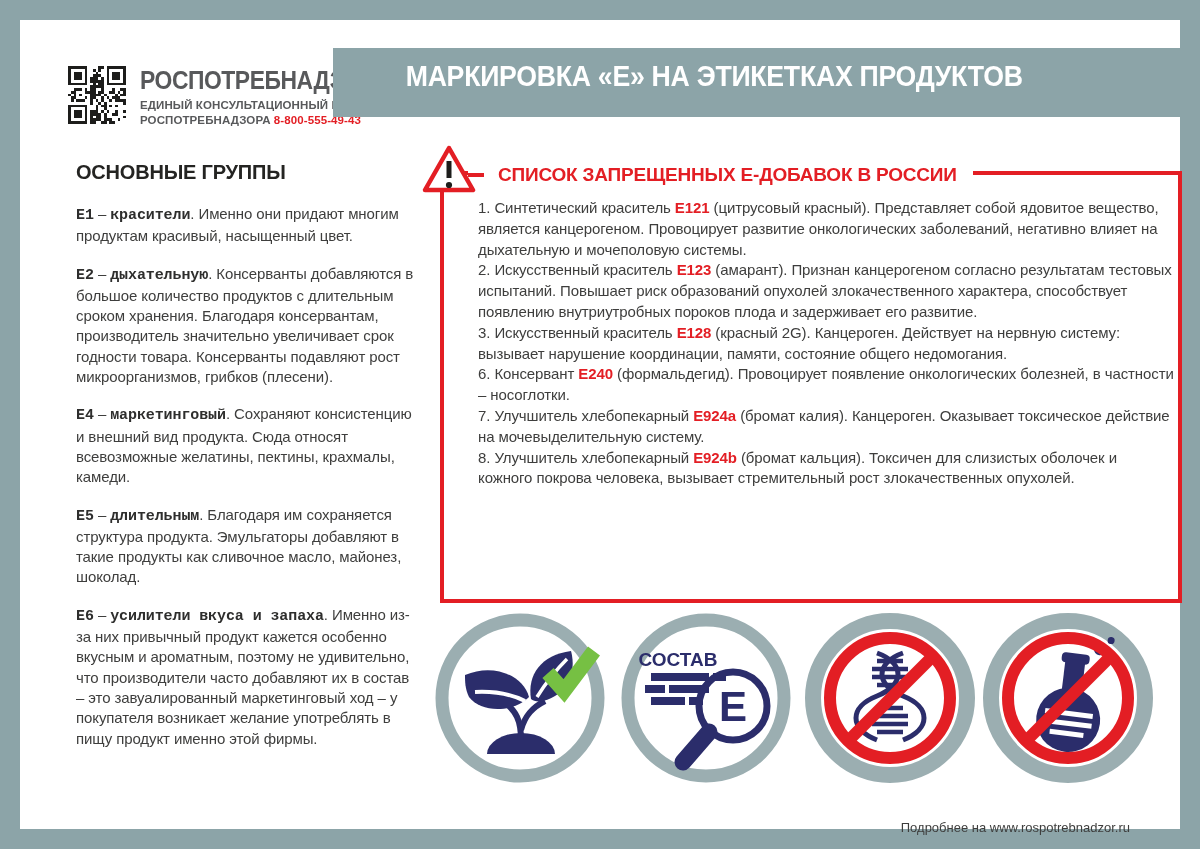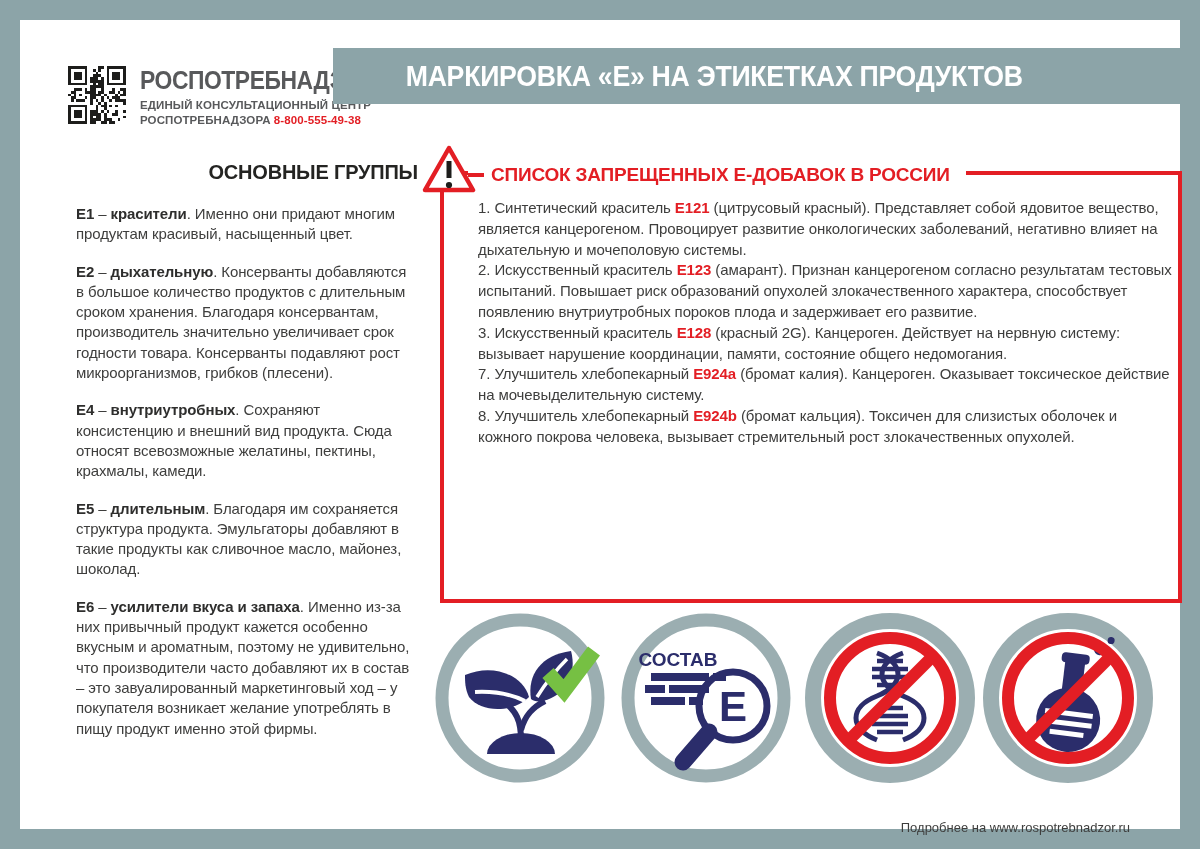--- a/index.html
+++ b/index.html
@@ -16,35 +16,35 @@
   .qr{position:absolute;left:48px;top:46px;width:58px;height:58px;}
   .logo-block{position:absolute;left:120px;top:45px;}
   .org{font-size:26px;font-weight:bold;color:var(--logo);letter-spacing:-.5px;
        transform:scaleX(.88);transform-origin:left top;white-space:nowrap;}
   .sub{font-size:11.5px;font-weight:bold;color:var(--logo);letter-spacing:.1px;
        margin-top:3px;white-space:nowrap;}
   .sub:first-of-type{margin-top:7px;}
   .phone{color:var(--red);}
 
   
-  .banner{position:absolute;left:333px;top:48px;right:0;height:56px;background:var(--steel);z-index:3;}
+  .banner{position:absolute;left:333px;top:48px;right:0;height:69px;background:var(--steel);z-index:3;}
   .banner-text{display:block;color:#fff;font-weight:bold;font-size:29px;line-height:57px;
        padding-left:79px;letter-spacing:-.3px;transform:scaleX(.92);transform-origin:left center;white-space:nowrap;}
 
   
   .left-col{position:absolute;left:56px;top:140px;width:342px;color:var(--text);}
-  .left-col h2{font-size:20px;line-height:24px;color:#242422;letter-spacing:-.2px;margin-bottom:20px;text-align:right;}
+  .left-col h2{font-size:20px;line-height:24px;color:#242422;letter-spacing:-.2px;margin-bottom:20px;}
   .group-item{font-size:15px;line-height:20.3px;margin-bottom:17px;letter-spacing:-.1px;}
-  .group-item b{color:#2e2e2d;}
+  .group-item b{color:#2e2e2d;font-family:Liberation Mono, monospace;}
 
   
   .banned{position:absolute;left:420px;top:151px;width:742px;height:432px;border:4px solid var(--red);}
   .warn{position:absolute;left:-22px;top:-31px;width:54px;height:52px;z-index:2;}
   .banned-head{position:absolute;top:-13px;left:24px;display:flex;align-items:center;
-       background:#fff;padding-right:16px;z-index:1;}
+       background:#fff;padding-right:16px;z-index:1;gap:7px;}
   .dash{width:16px;height:4px;background:var(--red);margin-right:7px;}
   .banned-head h3{font-size:19px;line-height:26px;color:var(--red);letter-spacing:-.2px;white-space:nowrap;}
   .banned-list{padding:23px 4px 0 34px;}
   .banned-item{font-size:15px;line-height:20.8px;color:var(--text);letter-spacing:-.1px;}
   .ecode{color:var(--red);}
 
   
   .icon{position:absolute;top:613px;width:170px;height:170px;overflow:visible;}
   .icon.i1{left:435px;} .icon.i2{left:621px;} .icon.i3{left:805px;} .icon.i4{left:983px;}
   .ring{fill:#fff;stroke:var(--ring);stroke-width:13px;}
@@ -199,49 +199,50 @@
         <rect x="0" y="14" width="7" height="7" fill="#1D1D1B"></rect>
         <rect x="1" y="15" width="5" height="5" fill="#fff"></rect>
         <rect x="2" y="16" width="3" height="3" fill="#1D1D1B"></rect>
       </svg>
 
     <div class="logo-block">
       <div class="org">РОСПОТРЕБНАДЗОР</div>
       <div class="sub">ЕДИНЫЙ КОНСУЛЬТАЦИОННЫЙ ЦЕНТР</div>
       <div class="sub">
         <span>РОСПОТРЕБНАДЗОРА</span>
-        <span class="phone">8-800-555-49-38</span>
+        <span class="phone">8-800-555-49-43</span>
       </div>
     </div>
 
     <div class="left-col">
       <h2>ОСНОВНЫЕ ГРУППЫ</h2>
       <div>
           <p class="group-item"><b>Е1</b> – <b>красители</b>. Именно они придают многим продуктам красивый, насыщенный цвет.</p>
           <p class="group-item"><b>Е2</b> – <b>дыхательную</b>. Консерванты добавляются в большое количество продуктов с длительным сроком хранения. Благодаря консервантам, производитель значительно увеличивает срок годности товара. Консерванты подавляют рост микроорганизмов, грибков (плесени).</p>
-          <p class="group-item"><b>Е4</b> – <b>внутриутробных</b>. Сохраняют консистенцию и внешний вид продукта. Сюда относят всевозможные желатины, пектины, крахмалы, камеди.</p>
+          <p class="group-item"><b>Е4</b> – <b>маркетинговый</b>. Сохраняют консистенцию и внешний вид продукта. Сюда относят всевозможные желатины, пектины, крахмалы, камеди.</p>
           <p class="group-item"><b>Е5</b> – <b>длительным</b>. Благодаря им сохраняется структура продукта. Эмульгаторы добавляют в такие продукты как сливочное масло, майонез, шоколад.</p>
           <p class="group-item"><b>Е6</b> – <b>усилители вкуса и запаха</b>. Именно из-за них привычный продукт кажется особенно вкусным и ароматным, поэтому не удивительно, что производители часто добавляют их в состав – это завуалированный маркетинговый ход – у покупателя возникает желание употреблять в пищу продукт именно этой фирмы.</p>
         </div>
     </div>
 
     <div class="banned">
       <svg class="warn" viewBox="0 0 54 52">
         <path d="M27 4 L51 46 L3 46 Z" fill="#fff" stroke="var(--red)" stroke-width="4.5" stroke-linejoin="round"></path>
         <line x1="27" y1="17" x2="27" y2="34" stroke="var(--ink)" stroke-width="5"></line>
         <circle cx="27" cy="41" r="3.1" fill="var(--ink)"></circle>
       </svg>
       <div class="banned-head">
         <span class="dash"></span>
         <h3>СПИСОК ЗАПРЕЩЕННЫХ Е-ДОБАВОК В РОССИИ</h3>
       </div>
       <div class="banned-list">
           <p class="banned-item">1. Синтетический краситель <b class="ecode">Е121</b> (цитрусовый красный). Представляет собой ядовитое вещество, является канцерогеном. Провоцирует развитие онкологических заболеваний, негативно влияет на дыхательную и мочеполовую системы.</p>
           <p class="banned-item">2. Искусственный краситель <b class="ecode">Е123</b> (амарант). Признан канцерогеном согласно результатам тестовых испытаний. Повышает риск образований опухолей злокачественного характера, способствует появлению внутриутробных пороков плода и задерживает его развитие.</p>
           <p class="banned-item">3. Искусственный краситель <b class="ecode">Е128</b> (красный 2G). Канцероген. Действует на нервную систему: вызывает нарушение координации, памяти, состояние общего недомогания.</p>
+          <p class="banned-item">6. Консервант <b class="ecode">Е240</b> (формальдегид). Провоцирует появление онкологических болезней, в частности – носоглотки.</p>
           <p class="banned-item">7. Улучшитель хлебопекарный <b class="ecode">Е924a</b> (бромат калия). Канцероген. Оказывает токсическое действие на мочевыделительную систему.</p>
           <p class="banned-item">8. Улучшитель хлебопекарный <b class="ecode">Е924b</b> (бромат кальция). Токсичен для слизистых оболочек и кожного покрова человека, вызывает стремительный рост злокачественных опухолей.</p>
         </div>
     </div>
 
     <div class="footer-note">Подробнее на www.rospotrebnadzor.ru</div>
   </div>
 
   <div class="banner">
     <span class="banner-text">МАРКИРОВКА «Е» НА ЭТИКЕТКАХ ПРОДУКТОВ</span>

